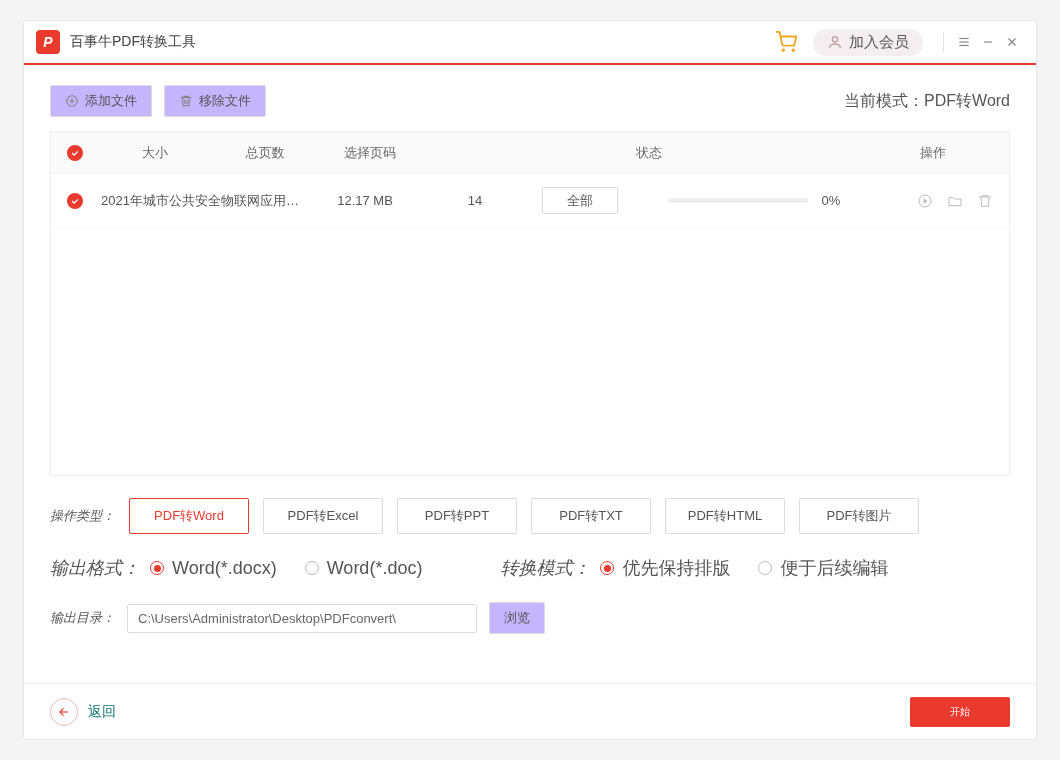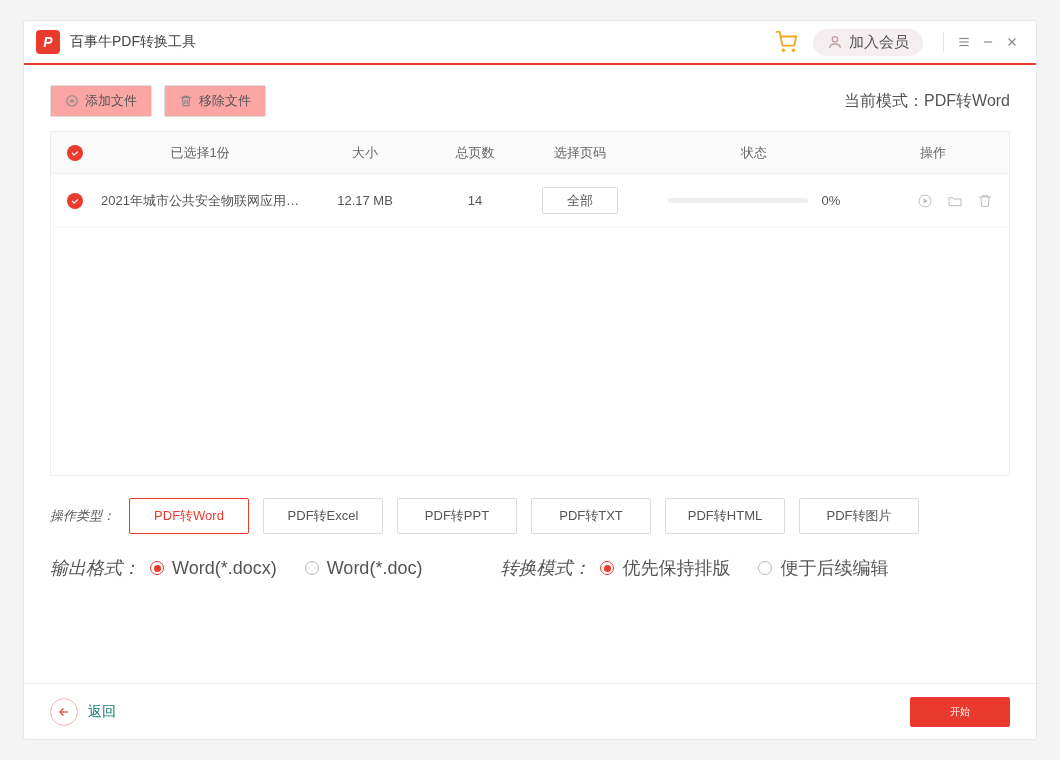--- a/index.html
+++ b/index.html
@@ -11,21 +11,21 @@
   .app-title { font-size: 14px; color: #444; flex: 0 0 auto; }
   .title-spacer { flex: 1; }
   .cart-icon { width: 22px; height: 22px; color: #f5a623; margin-right: 16px; cursor: pointer; }
   .vip-pill { display: flex; align-items: center; gap: 6px; background: #f5eef1; border-radius: 16px; padding: 4px 14px; color: #555; font-size: 15px; cursor: pointer; margin-right: 12px; }
   .vip-pill svg { width: 16px; height: 16px; color: #c0a0a0; }
   .divider { width: 1px; height: 20px; background: #e2e2e2; margin: 0 8px; }
   .win-btn { width: 24px; height: 24px; display: flex; align-items: center; justify-content: center; color: #888; cursor: pointer; }
   .win-btn svg { width: 14px; height: 14px; }
   
   .top-row { display: flex; align-items: center; padding: 20px 26px 14px 26px; }
-  .btn { display: flex; align-items: center; gap: 6px; border: 1px solid #dcdcdc; background: #fca5a5; padding: 6px 14px; font-size: 13px; color: #555; border-radius: 2px; cursor: pointer; }
+  .btn { display: flex; align-items: center; gap: 6px; border: 1px solid #dcdcdc; background: #c4b5fd; padding: 6px 14px; font-size: 13px; color: #555; border-radius: 2px; cursor: pointer; }
   .btn svg { width: 14px; height: 14px; color: #888; }
   .btn + .btn { margin-left: 12px; }
   .mode-label { margin-left: auto; font-size: 16px; color: #555; }
   
   .table-wrap { margin: 0 26px; border: 1px solid #eee; background: #fff; height: 345px; display: flex; flex-direction: column; }
   .thead { height: 42px; background: #fafafa; display: flex; align-items: center; font-size: 13px; color: #666; padding: 0 16px; border-bottom: 1px solid #f0f0f0; }
   .col-check { flex: 0 0 28px; display: flex; align-items: center; }
   .check-circle { width: 16px; height: 16px; border-radius: 50%; background: #ea3a2e; display: flex; align-items: center; justify-content: center; }
   .check-circle svg { width: 10px; height: 10px; color: #fff; }
   .col-name { flex: 0 0 210px; text-align: center; }
@@ -133,21 +133,20 @@
 
   <div class="table-wrap">
     <div class="thead">
       <div class="col-check">
           <div class="check-circle">
             <svg viewBox="0 0 24 24" fill="none" stroke="currentColor" stroke-width="3">
               <polyline points="5 12 10 17 19 8"></polyline>
             </svg>
           </div>
         </div>
-      <div class="col-name">已选择1份</div>
       <div class="col-size">大小</div>
       <div class="col-pages">总页数</div>
       <div class="col-range">选择页码</div>
       <div class="col-status">状态</div>
       <div class="col-ops">操作</div>
     </div>
     <div class="trow">
       <div class="col-check">
           <div class="check-circle">
             <svg viewBox="0 0 24 24" fill="none" stroke="currentColor" stroke-width="3">
@@ -209,20 +208,27 @@
     <div class="radio-group">
       <div class="radio checked"></div>
       <span>优先保持排版</span>
     </div>
     <div class="radio-group">
       <div class="radio"></div>
       <span>便于后续编辑</span>
     </div>
   </div>
 
+  <div class="dir-row">
+    <span class="section-label">输出目录：</span>
+    <input class="dir-input" readonly="" value="C:\Users\Administrator\Desktop\PDFconvert\" style="">
+    <div class="btn">
+        <span>浏览</span>
+      </div>
+  </div>
 
   <div class="footer">
     <div class="back">
       <div class="back-circle">
           <svg viewBox="0 0 24 24" fill="none" stroke="currentColor" stroke-width="2">
             <line x1="19" y1="12" x2="5" y2="12"></line>
             <polyline points="11 6 5 12 11 18"></polyline>
           </svg>
         </div>
       <span>返回</span>

